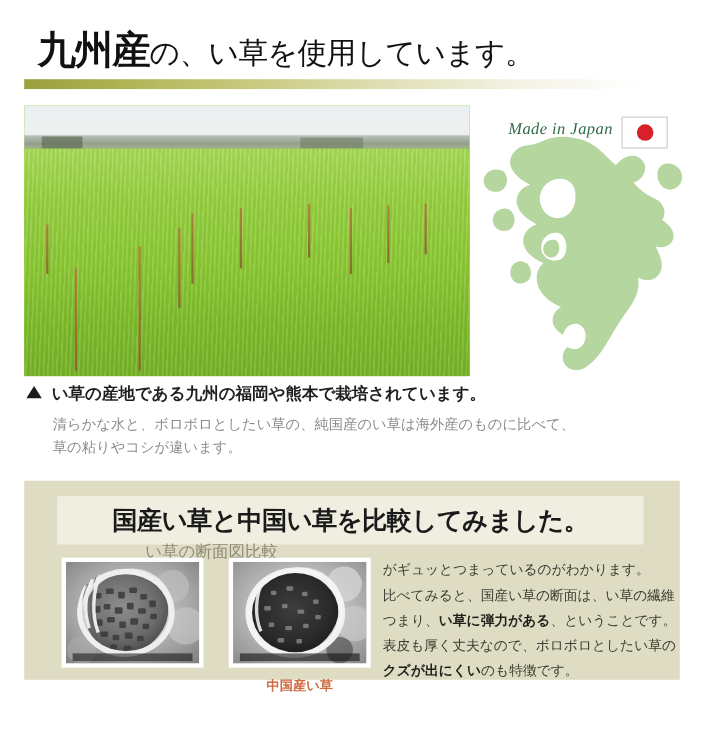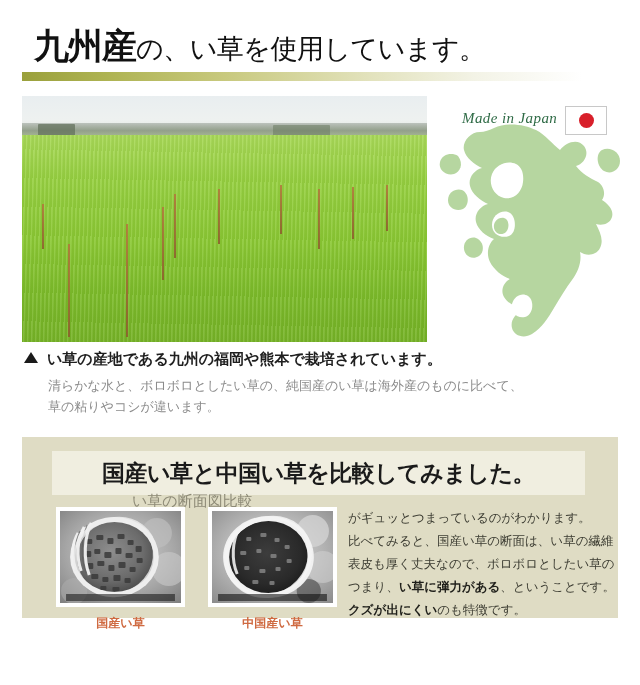--- a/index.html
+++ b/index.html
@@ -416,23 +416,22 @@
         <g stroke="#efefef" stroke-width="3" fill="none" opacity=".9">
           <path d="M20,24 C14,34 13,48 18,60"></path>
           <path d="M27,17 C20,30 19,49 25,63"></path>
         </g>
         <path d="M56,7 C78,5 96,19 97,41 C98,62 80,84 55,85 C32,86 14,69 14,47 C14,25 35,8 56,7 Z" fill="none" stroke="#f4f4f4" stroke-width="4" opacity=".85"></path>
         <rect x="6" y="83" width="108" height="7" fill="#111" opacity=".6"></rect>
       </svg>
     </div>
   </div>
 
-  <div class="micro-caption left">国産い草</div>
   <div class="micro-caption right">中国産い草</div>
 
   <div class="compare-text">
     <div><span>がギュッとつまっているのがわかります。</span></div>
     <div><span>比べてみると、国産い草の断面は、い草の繊維</span></div>
+    <div><span>つまり、</span><b>い草に弾力がある</b><span>、ということです。</span></div>
     <div><span>表皮も厚く丈夫なので、ボロボロとしたい草の</span></div>
-    <div><span>つまり、</span><b>い草に弾力がある</b><span>、ということです。</span></div>
     <div><b>クズが出にくい</b><span>のも特徴です。</span></div>
   </div>
 </div>
 
 </body></html>

